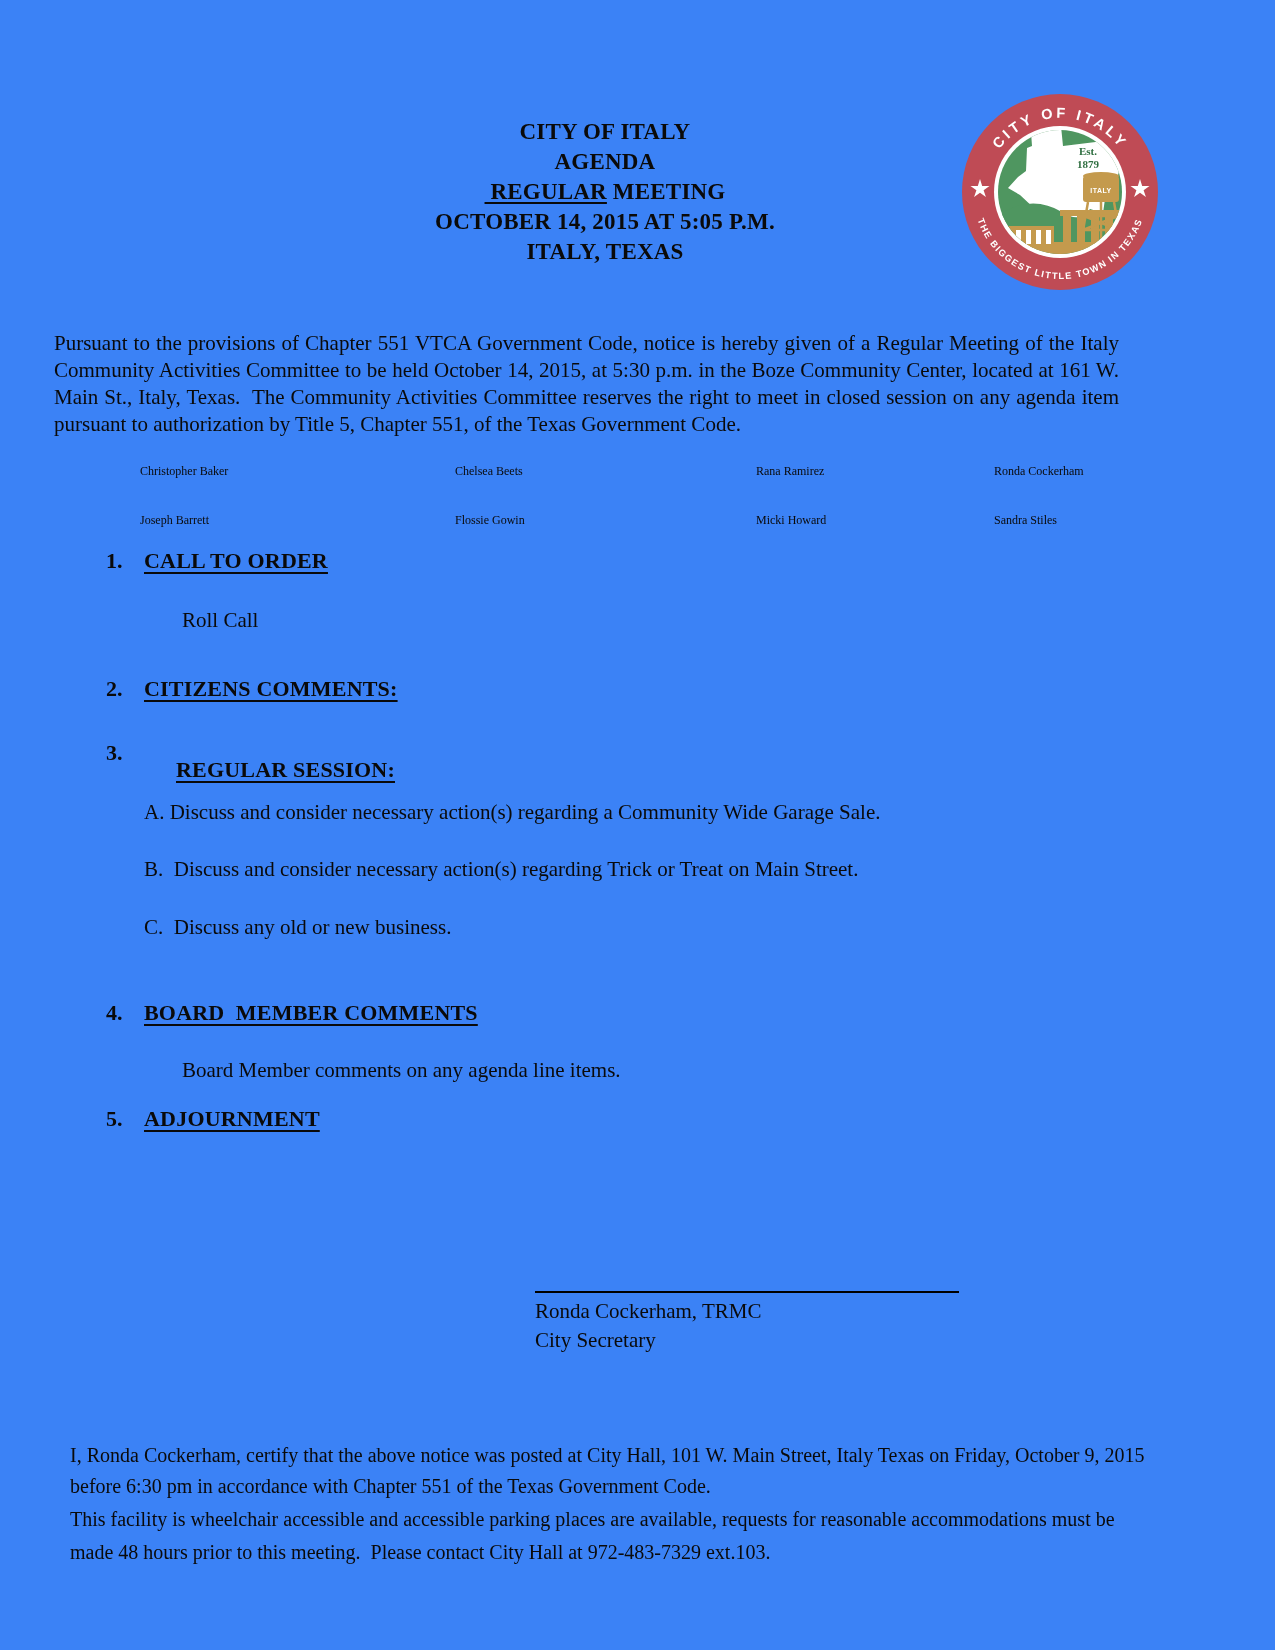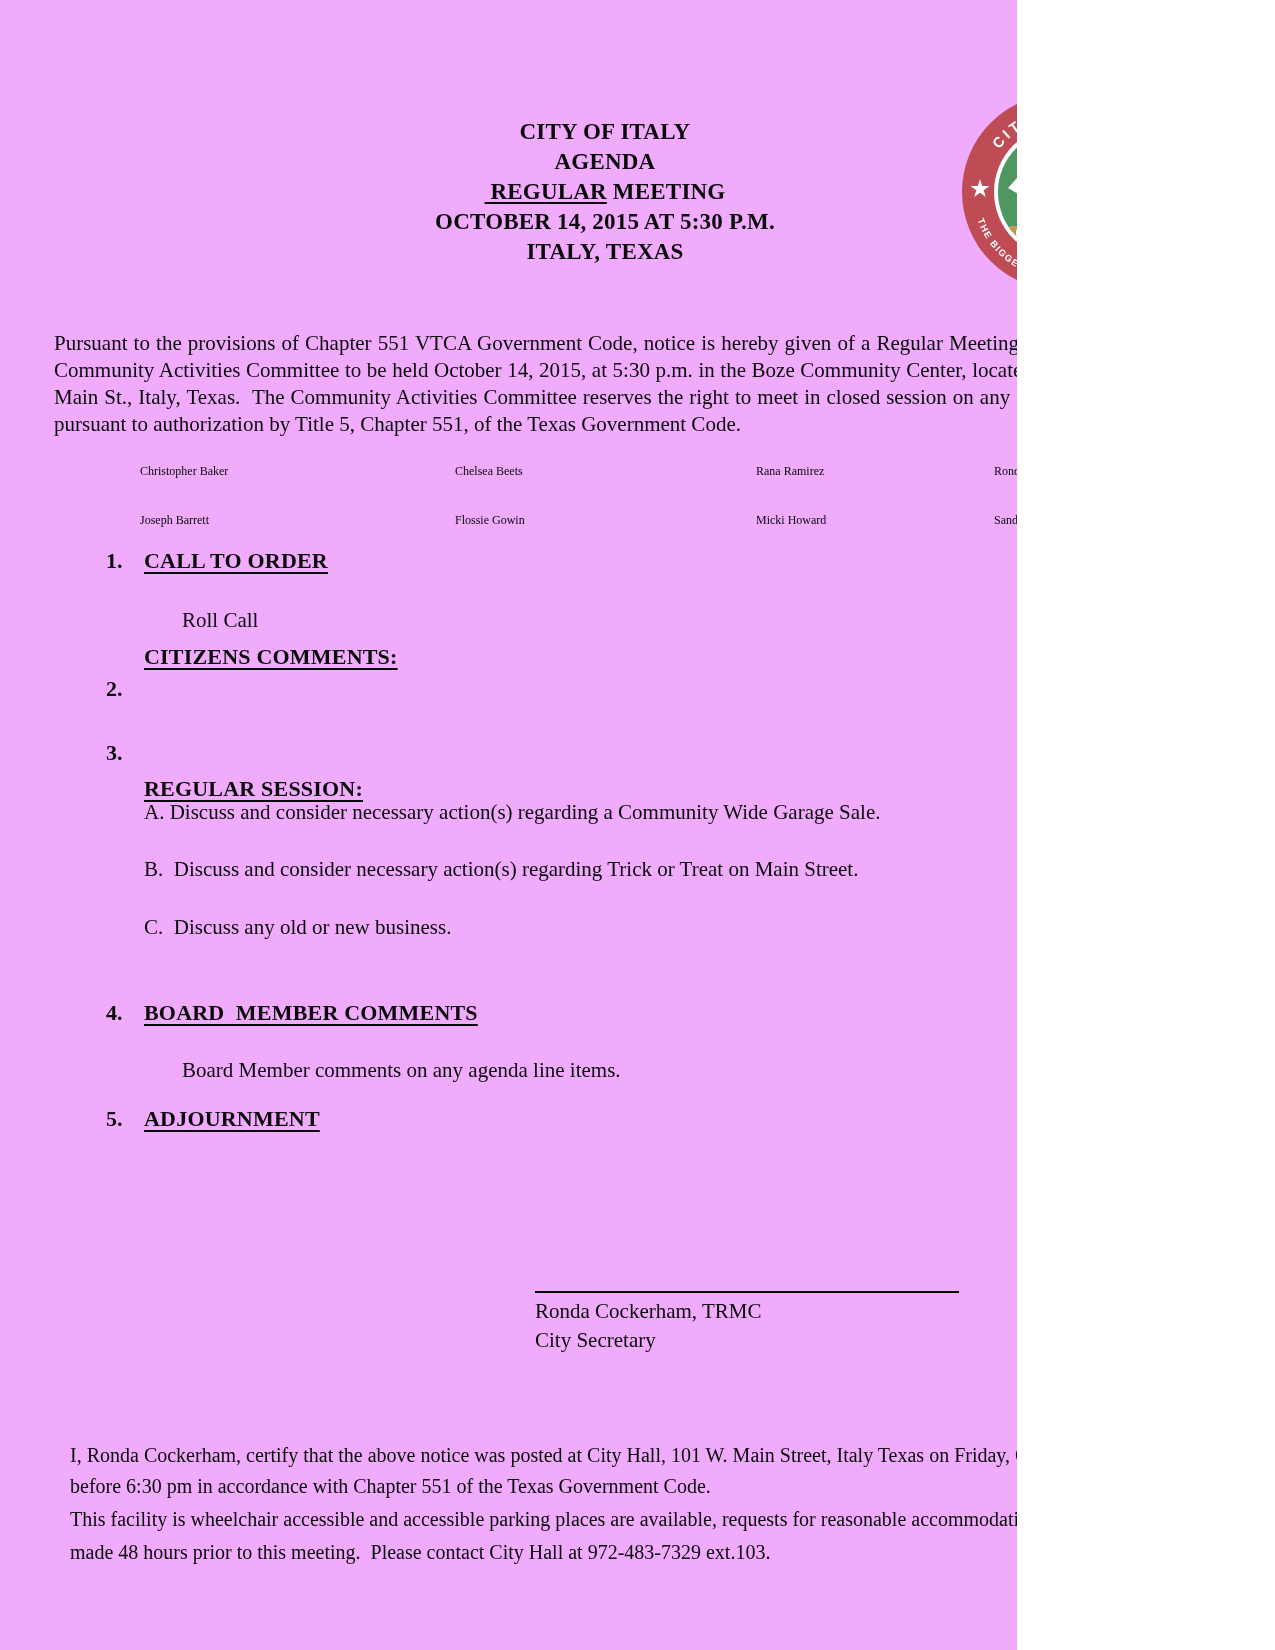--- a/index.html
+++ b/index.html
@@ -1,20 +1,20 @@
 <!DOCTYPE html>
 <html><head>
 <meta charset="utf-8">
 <style>
   html,body{margin:0;padding:0;background:#ffffff;}
   .page{
     position:relative;
-    width:1017px;
+    width:1275px;
     height:1650px;
-    background:#f0abfc;
+    background:#3b82f6;
     font-family:"Liberation Serif","DejaVu Serif",serif;
     color:#0a0a0a;
     overflow:hidden;
   }
   .abs{position:absolute;}
   
   .title-block{
     top:117px;left:0;width:1210px;
     text-align:center;
     font-weight:bold;
@@ -76,21 +76,21 @@
 </style>
 </head>
 <body>
 
 <div class="page">
 
   <div class="abs title-block">
     <div>CITY OF ITALY</div>
     <div>AGENDA</div>
     <div><u> REGULAR</u><span class="u-pre" style="text-decoration:none;"> MEETING</span></div>
-    <div>OCTOBER 14, 2015 AT 5:30 P.M.</div>
+    <div>OCTOBER 14, 2015 AT 5:05 P.M.</div>
     <div>ITALY, TEXAS</div>
   </div>
 
   <svg class="abs seal" viewBox="0 0 200 200">
     <defs>
       <clipPath id="innerClip">
           <circle cx="100" cy="100" r="62"></circle>
         </clipPath>
       <path id="arcTop" d="M 26 100 A 74 74 0 0 1 174 100" fill="none"></path>
       <path id="arcBottom" d="M 13 100 A 87 87 0 0 0 187 100" fill="none"></path>
@@ -158,24 +158,24 @@
     <span>Flossie Gowin</span>
     <span>Micki Howard</span>
     <span>Sandra Stiles</span>
   </div>
 
   <span class="abs agenda-num" style="top:548px;">1.</span>
   <span class="abs agenda-heading" style="top:548px;">CALL TO ORDER</span>
   <span class="abs agenda-sub" style="top:608px;">Roll Call</span>
 
   <span class="abs agenda-num" style="top:676px;">2.</span>
-  <span class="abs agenda-heading" style="top:644px;">CITIZENS COMMENTS:</span>
+  <span class="abs agenda-heading" style="top:676px;">CITIZENS COMMENTS:</span>
 
   <span class="abs agenda-num" style="top:740px;">3.</span>
-  <span class="abs agenda-heading" style="top:776px;">REGULAR SESSION:</span>
+  <span class="abs agenda-heading" style="top:757px;margin-left:32px;">REGULAR SESSION:</span>
   <span class="abs agenda-item" style="top:800px;">A. Discuss and consider necessary action(s) regarding a Community Wide Garage Sale.</span>
   <span class="abs agenda-item" style="top:857px;">B.  Discuss and consider necessary action(s) regarding Trick or Treat on Main Street.</span>
   <span class="abs agenda-item" style="top:915px;">C.  Discuss any old or new business.</span>
 
   <span class="abs agenda-num" style="top:1000px;">4.</span>
   <span class="abs agenda-heading" style="top:1000px;">BOARD  MEMBER COMMENTS</span>
   <span class="abs agenda-sub" style="top:1058px;">Board Member comments on any agenda line items.</span>
 
   <span class="abs agenda-num" style="top:1106px;">5.</span>
   <span class="abs agenda-heading" style="top:1106px;">ADJOURNMENT</span>

